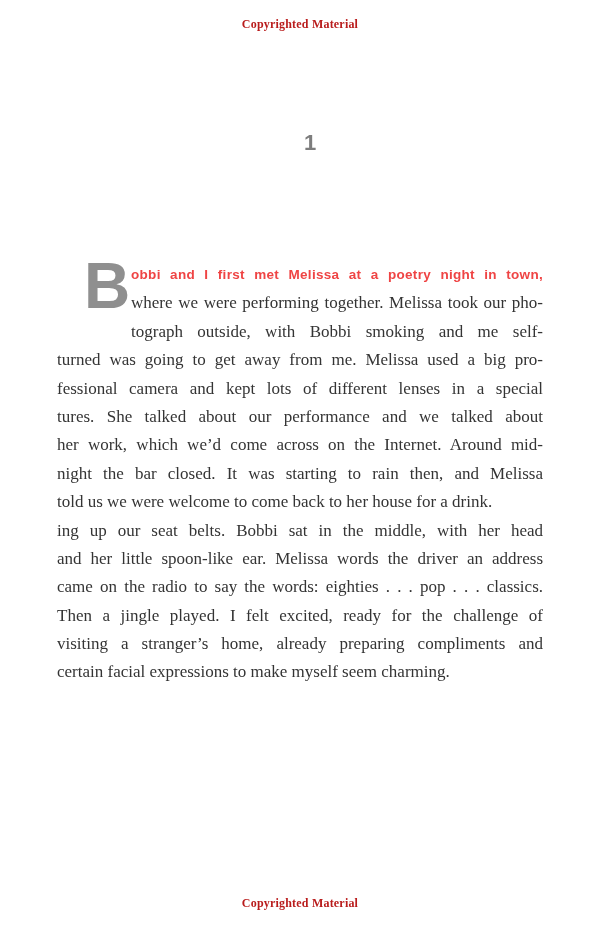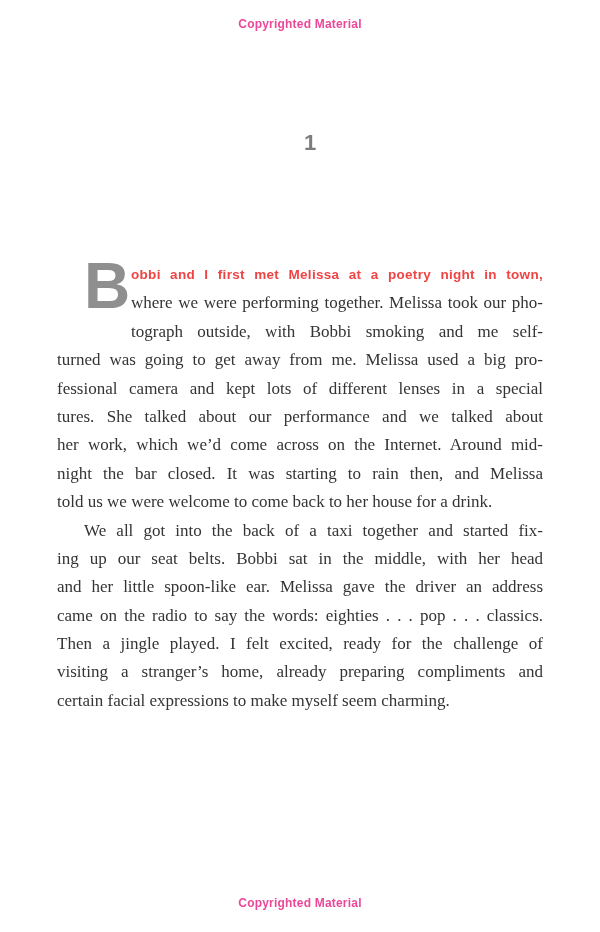--- a/index.html
+++ b/index.html
@@ -8,24 +8,24 @@
     background: #ffffff;
     font-family: "Liberation Serif", serif;
     position: relative;
     overflow: hidden;
   }
   .page { position: absolute; inset: 0; background: #ffffff; }
 
   .notice {
     position: absolute; left: 0; width: 600px;
     text-align: center;
-    font-family: Liberation Sans, sans-serif;
+    font-family: Liberation Serif, serif;
     font-weight: bold;
     font-size: 12px;
-    color: #ec4899;
+    color: #b91c1c;
     letter-spacing: 0.2px;
   }
   .notice-top { top: 17px; }
   .notice-bottom { top: 896px; }
 
   .chapter-number {
     position: absolute; top: 130px; left: 0; width: 620px;
     text-align: center;
     font-family: "Liberation Sans", sans-serif;
     font-weight: bold;
@@ -90,23 +90,22 @@
 
     <div class="line">where we were performing together. Melissa took our pho-</div>
     <div class="line">tograph outside, with Bobbi smoking and me self-consciously</div>
     <div class="line">turned was going to get away from me. Melissa used a big pro-</div>
     <div class="line">fessional camera and kept lots of different lenses in a special</div>
     <div class="line">tures. She talked about our performance and we talked about</div>
     <div class="line">her work, which we’d come across on the Internet. Around mid-</div>
     <div class="line">night the bar closed. It was starting to rain then, and Melissa</div>
     <div class="line last">told us we were welcome to come back to her house for a drink.</div>
 
-    <div class="line indent">We all got into the back of a taxi together and started fix-</div>
     <div class="line">ing up our seat belts. Bobbi sat in the middle, with her head</div>
-    <div class="line">and her little spoon-like ear. Melissa gave the driver an address</div>
+    <div class="line">and her little spoon-like ear. Melissa words the driver an address</div>
     <div class="line">came on the radio to say the words: eighties . . . pop . . . classics.</div>
     <div class="line">Then a jingle played. I felt excited, ready for the challenge of</div>
     <div class="line">visiting a stranger’s home, already preparing compliments and</div>
     <div class="line last">certain facial expressions to make myself seem charming.</div>
   </div>
 
   <div class="notice notice-bottom">Copyrighted Material</div>
 
 </div>
 

